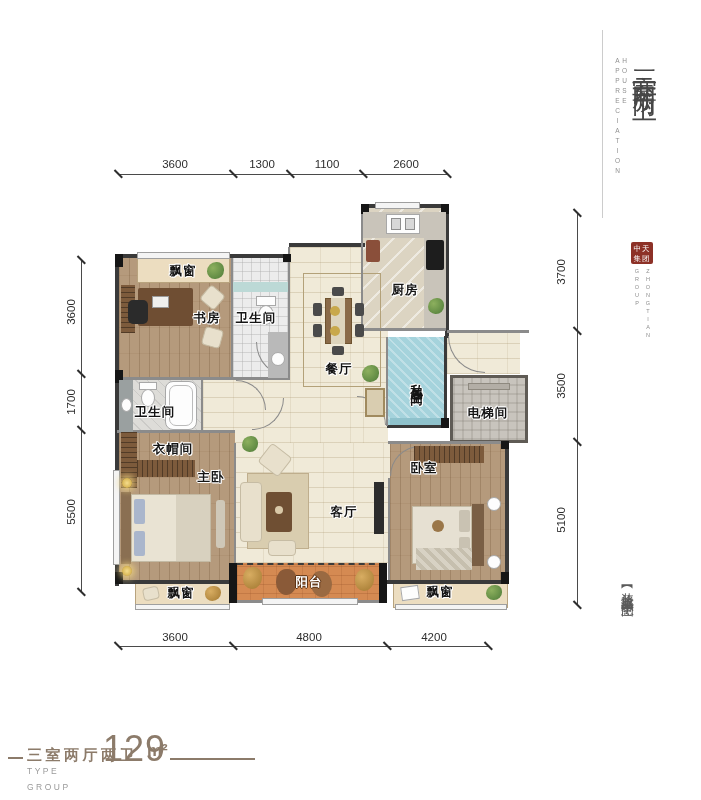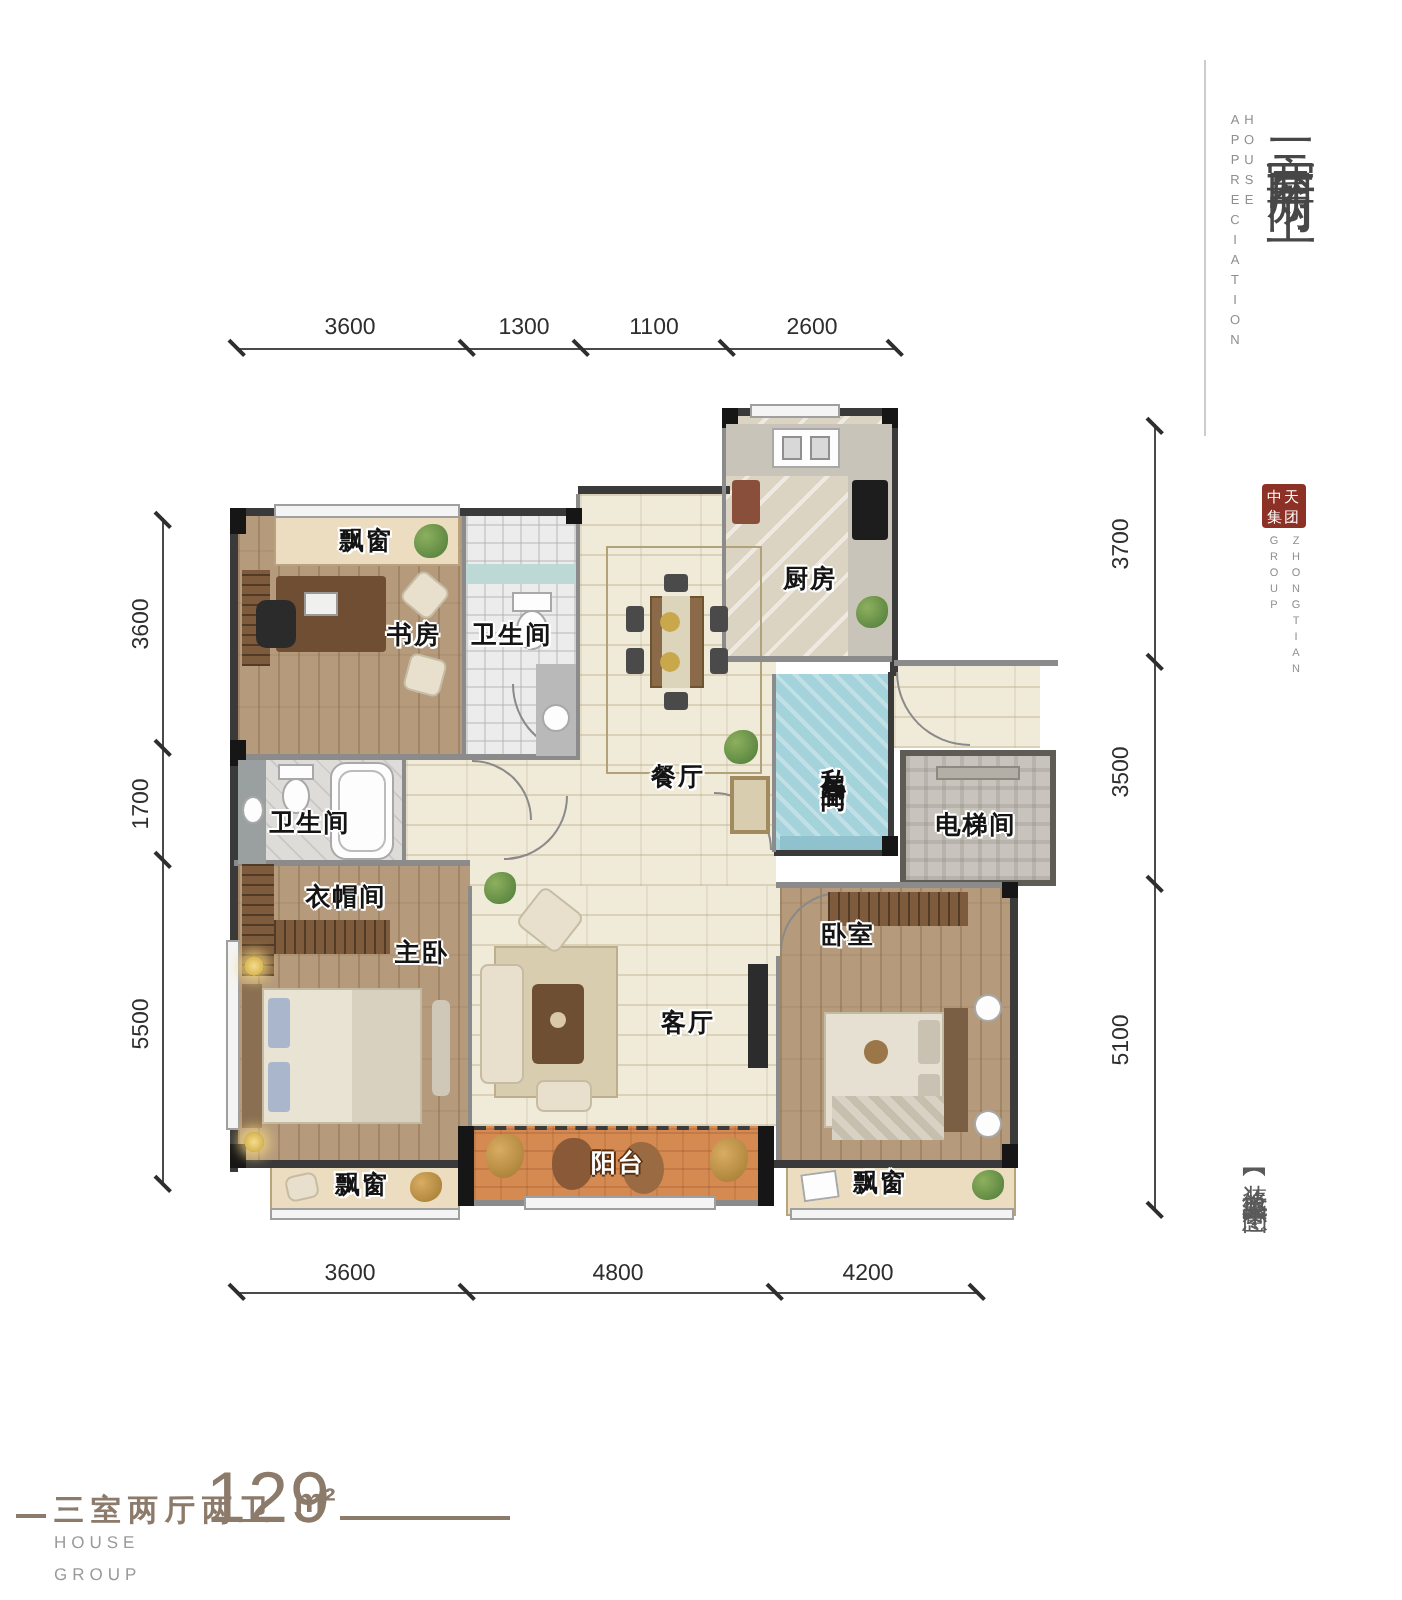--- a/index.html
+++ b/index.html
@@ -229,21 +229,21 @@
 
   <div class="abs soft" style="left:143px;top:587px;width:16px;height:13px;transform:rotate(-12deg);"></div>
   <div class="abs plant-tan" style="left:205px;top:586px;width:16px;height:15px;"></div>
   <div class="abs whitefix" style="left:401px;top:586px;width:18px;height:14px;transform:rotate(-8deg);"></div>
   <div class="abs plant" style="left:486px;top:585px;width:16px;height:15px;"></div>
 
   <div class="abs rlabel" style="left:183px;top:271px;">飘窗</div>
   <div class="abs rlabel" style="left:207px;top:318px;">书房</div>
   <div class="abs rlabel" style="left:256px;top:318px;">卫生间</div>
   <div class="abs rlabel" style="left:405px;top:290px;">厨房</div>
-  <div class="abs rlabel" style="left:339px;top:389px;">餐厅</div>
+  <div class="abs rlabel" style="left:339px;top:369px;">餐厅</div>
   <div class="abs rlabel vlabel" style="left:416px;top:380px;">私属空间</div>
   <div class="abs rlabel" style="left:488px;top:413px;">电梯间</div>
   <div class="abs rlabel" style="left:155px;top:412px;">卫生间</div>
   <div class="abs rlabel" style="left:173px;top:449px;">衣帽间</div>
   <div class="abs rlabel" style="left:211px;top:477px;">主卧</div>
   <div class="abs rlabel" style="left:344px;top:512px;">客厅</div>
   <div class="abs rlabel" style="left:424px;top:468px;">卧室</div>
   <div class="abs rlabel balc-label" style="left:309px;top:582px;">阳台</div>
   <div class="abs rlabel" style="left:181px;top:593px;">飘窗</div>
   <div class="abs rlabel" style="left:440px;top:592px;">飘窗</div>
@@ -297,16 +297,16 @@
   </div>
   <div class="abs sb-gcol" style="left:645px;top:268px;height:90px;">ZHONGTIAN</div>
   <div class="abs sb-gcol" style="left:634px;top:268px;height:60px;">GROUP</div>
   <div class="abs sb-caption" style="left:618px;top:580px;height:100px;">【装修效果示意图】</div>
 
   <div class="abs" style="left:8px;top:757px;width:15px;height:2px;background:#8c7b6a;"></div>
   <div class="abs f-brown f-label" style="left:27px;top:746px;">三室两厅两卫</div>
   <div class="abs f-brown f-value" style="left:103px;top:731px;">129</div>
   <div class="abs f-brown f-unit" style="left:147px;top:741px;">m²</div>
   <div class="abs" style="left:170px;top:758px;width:85px;height:1.5px;background:#8c7b6a;"></div>
-  <div class="abs f-small" style="left:27px;top:766px;">HOUSE</div>
+  <div class="abs f-small" style="left:27px;top:766px;">TYPE</div>
   <div class="abs f-small" style="left:27px;top:782px;">GROUP</div>
 
 </div>
 
 </body></html>

